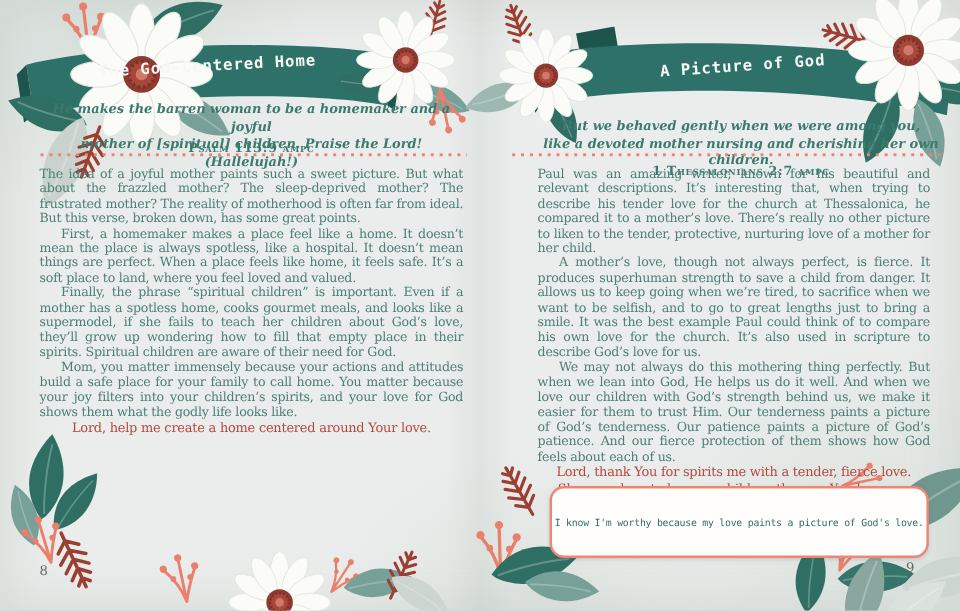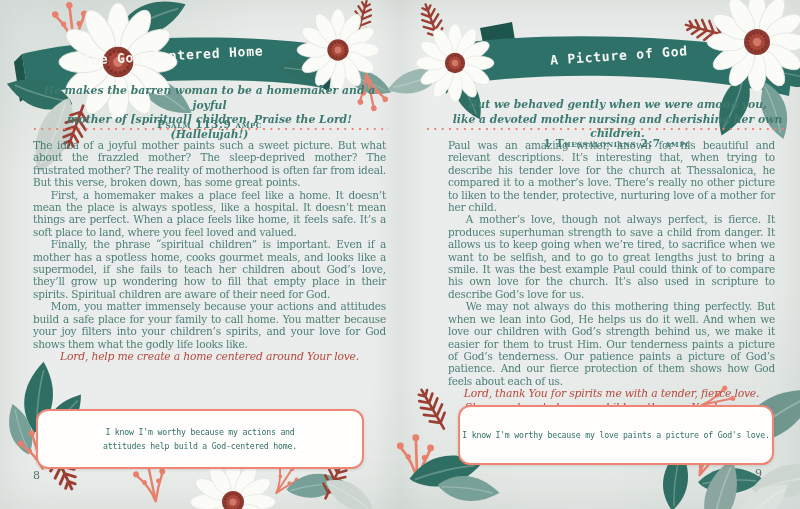--- a/index.html
+++ b/index.html
@@ -41,21 +41,21 @@
     background-image:radial-gradient(circle 1.3px at 2px 2px, #ee8173 98%, transparent);
     background-size:7.4px 4px;background-repeat:repeat-x;
   }
   
   .body-col{color:#4d7f78;font-size:10.5px;line-height:12.4px;
     letter-spacing:-.2px;text-align:justify;}
   .body-col p{margin:0;}
   .body-col p + p{text-indent:1.7em;}
   .prayer{
     margin-top:9px;text-align:center;text-indent:0 !important;
-    color:#b5493e;font-style:italic;font-size:10.8px;line-height:14px;white-space:pre-line;
+    color:#b5493e;font-size:10.8px;line-height:14px;white-space:pre-line;
   }
   
   .affirm-box{
     background:#fffefd;border:2.5px solid #f08576;border-radius:12px;
     box-shadow:0 1px 3px rgba(90,100,95,.18);
     display:flex;align-items:center;justify-content:center;text-align:center;
   }
   .affirm-text{
     font-family:"DejaVu Sans Mono", monospace;color:#2f6f66;
     font-size:8.2px;letter-spacing:-.2px;line-height:14px;
@@ -223,23 +223,20 @@
     <div class="dotted" style="position:absolute;left:26px;top:127px;width:362px;"></div>
     <div class="body-col" style="position:absolute;left:48px;top:139px;width:327px;">
       <p>Paul was an amazing writer, known for his beautiful and relevant descriptions. It’s interesting that, when trying to describe his tender love for the church at Thessalonica, he compared it to a mother’s love. There’s really no other picture to liken to the tender, protective, nurturing love of a mother for her child.</p>
       <p>A mother’s love, though not always perfect, is fierce. It produces superhuman strength to save a child from danger. It allows us to keep going when we’re tired, to sacrifice when we want to be selfish, and to go to great lengths just to bring a smile. It was the best example Paul could think of to compare his own love for the church. It’s also used in scripture to describe God’s love for us.</p>
       <p>We may not always do this mothering thing perfectly. But when we lean into God, He helps us do it well. And when we love our children with God’s strength behind us, we make it easier for them to trust Him. Our tenderness paints a picture of God’s tenderness. Our patience paints a picture of God’s patience. And our fierce protection of them shows how God feels about each of us.</p>
       <p class="prayer">Lord, thank You for spirits me with a tender, fierce love.
 Show me how to love my children the way You love me.</p>
     </div>
   </div>
 
-  <div class="affirm-box" style="left:36px;top:409px;width:324px;height:56px;">
-    <span class="affirm-text two-line">I know I'm worthy because my actions and attitudes help build a God-centered home.</span>
-  </div>
   <div class="affirm-box" style="left:458px;top:405px;width:312px;height:56px;justify-content:center;">
     <span class="affirm-text one-line">I know I'm worthy because my love paints a picture of God's love.</span>
   </div>
 
   <div class="pagenum" style="left:33px;top:469px;">8</div>
   <div class="pagenum" style="left:755px;top:467px;">9</div>
 
 </div>
 
 </body></html>

